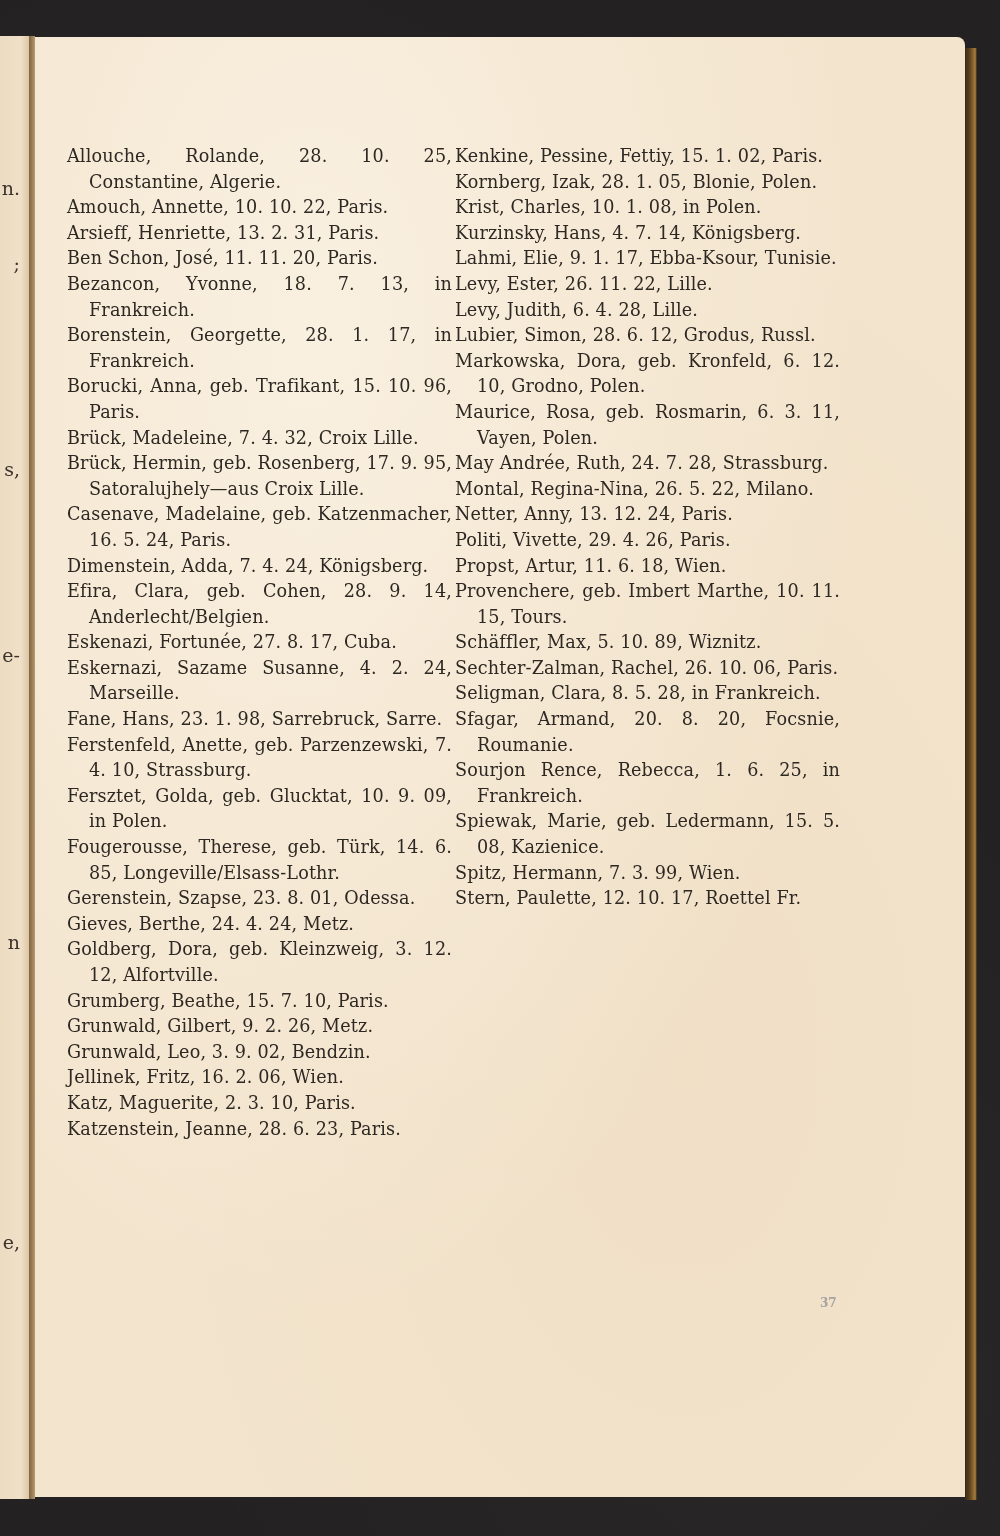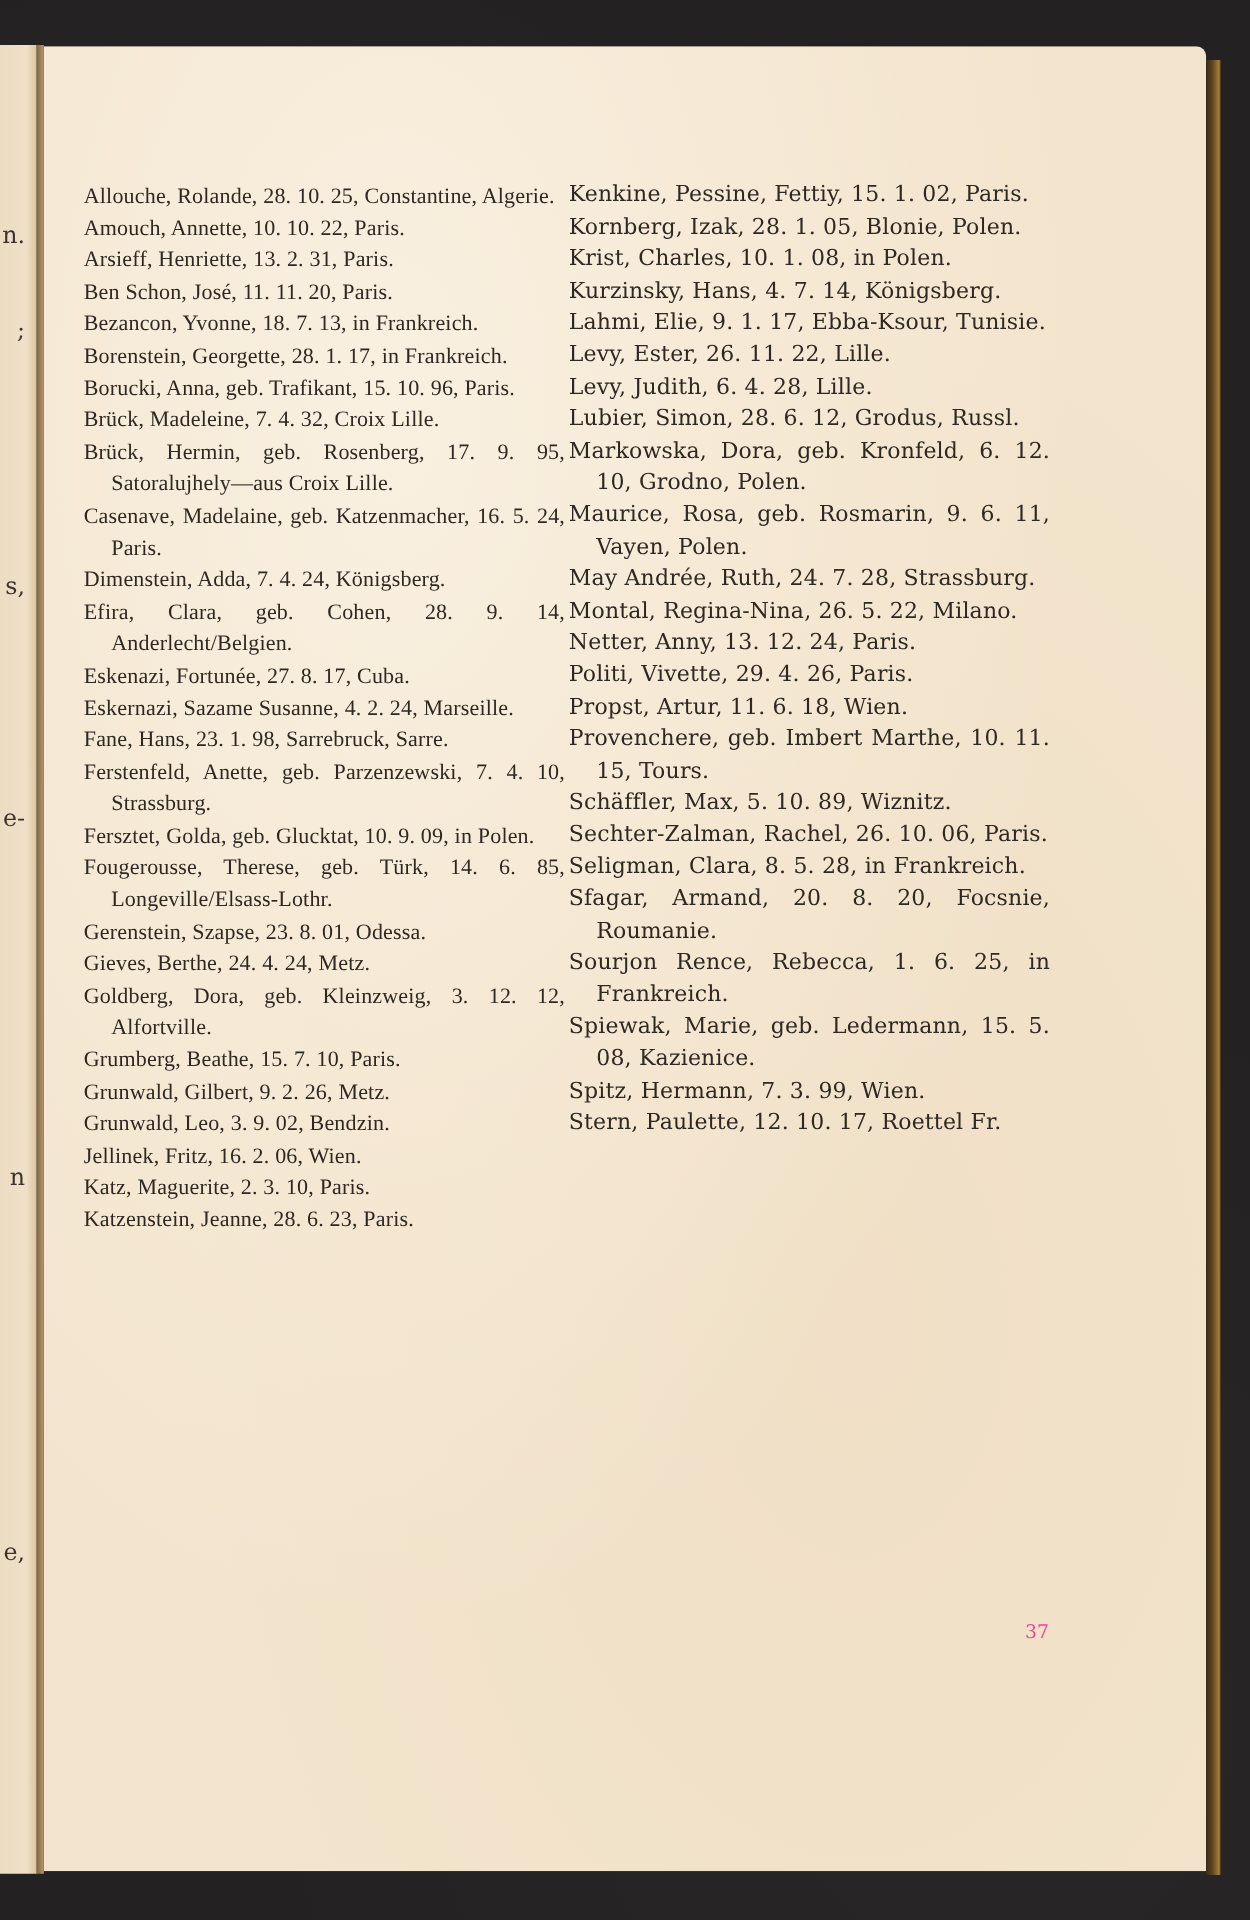--- a/index.html
+++ b/index.html
@@ -39,29 +39,29 @@
     }
     .page-edge {
       position: absolute; left: 965px; top: 48px; width: 12px; height: 1452px;
       background: linear-gradient(90deg, #3a2a14, #5c4320 40%, #a77e3c 85%, #2a2018);
     }
     .column {
       position: absolute; top: 144px;
       font-size: 17.6px; line-height: 25.6px; color: #2e2823;
       letter-spacing: 0.15px;
     }
-    .col-left { left: 67px; width: 385px; font-family: Liberation Serif, serif; }
+    .col-left { left: 67px; width: 385px; }
     .col-right { left: 455px; width: 385px; }
     .entry {
       padding-left: 22px; text-indent: -22px;
       text-align: justify;
     }
     .page-number {
       position: absolute; left: 820px; top: 1296px;
-      font-size: 15px; font-weight: normal; color: #ec4899;
+      font-size: 12px; font-weight: bold; color: #a3a3a3;
     }
   </style>
 </head>
 <body>
 
 <div class="bg-noise"></div>
 
 <div class="prev-page">
   <span class="prev-frag" style="top:141px">n.</span>
   <span class="prev-frag" style="top:217px">;</span>
@@ -107,21 +107,21 @@
 <div class="column col-right" id="col-right">
     <div class="entry">Kenkine, Pessine, Fettiy, 15. 1. 02, Paris.</div>
     <div class="entry">Kornberg, Izak, 28. 1. 05, Blonie, Polen.</div>
     <div class="entry">Krist, Charles, 10. 1. 08, in Polen.</div>
     <div class="entry">Kurzinsky, Hans, 4. 7. 14, Königsberg.</div>
     <div class="entry">Lahmi, Elie, 9. 1. 17, Ebba-Ksour, Tunisie.</div>
     <div class="entry">Levy, Ester, 26. 11. 22, Lille.</div>
     <div class="entry">Levy, Judith, 6. 4. 28, Lille.</div>
     <div class="entry">Lubier, Simon, 28. 6. 12, Grodus, Russl.</div>
     <div class="entry">Markowska, Dora, geb. Kronfeld, 6. 12. 10, Grodno, Polen.</div>
-    <div class="entry">Maurice, Rosa, geb. Rosmarin, 9. 6. 11, Vayen, Polen.</div>
+    <div class="entry">Maurice, Rosa, geb. Rosmarin, 6. 3. 11, Vayen, Polen.</div>
     <div class="entry">May Andrée, Ruth, 24. 7. 28, Strassburg.</div>
     <div class="entry">Montal, Regina-Nina, 26. 5. 22, Milano.</div>
     <div class="entry">Netter, Anny, 13. 12. 24, Paris.</div>
     <div class="entry">Politi, Vivette, 29. 4. 26, Paris.</div>
     <div class="entry">Propst, Artur, 11. 6. 18, Wien.</div>
     <div class="entry">Provenchere, geb. Imbert Marthe, 10. 11. 15, Tours.</div>
     <div class="entry">Schäffler, Max, 5. 10. 89, Wiznitz.</div>
     <div class="entry">Sechter-Zalman, Rachel, 26. 10. 06, Paris.</div>
     <div class="entry">Seligman, Clara, 8. 5. 28, in Frankreich.</div>
     <div class="entry">Sfagar, Armand, 20. 8. 20, Focsnie, Roumanie.</div>

